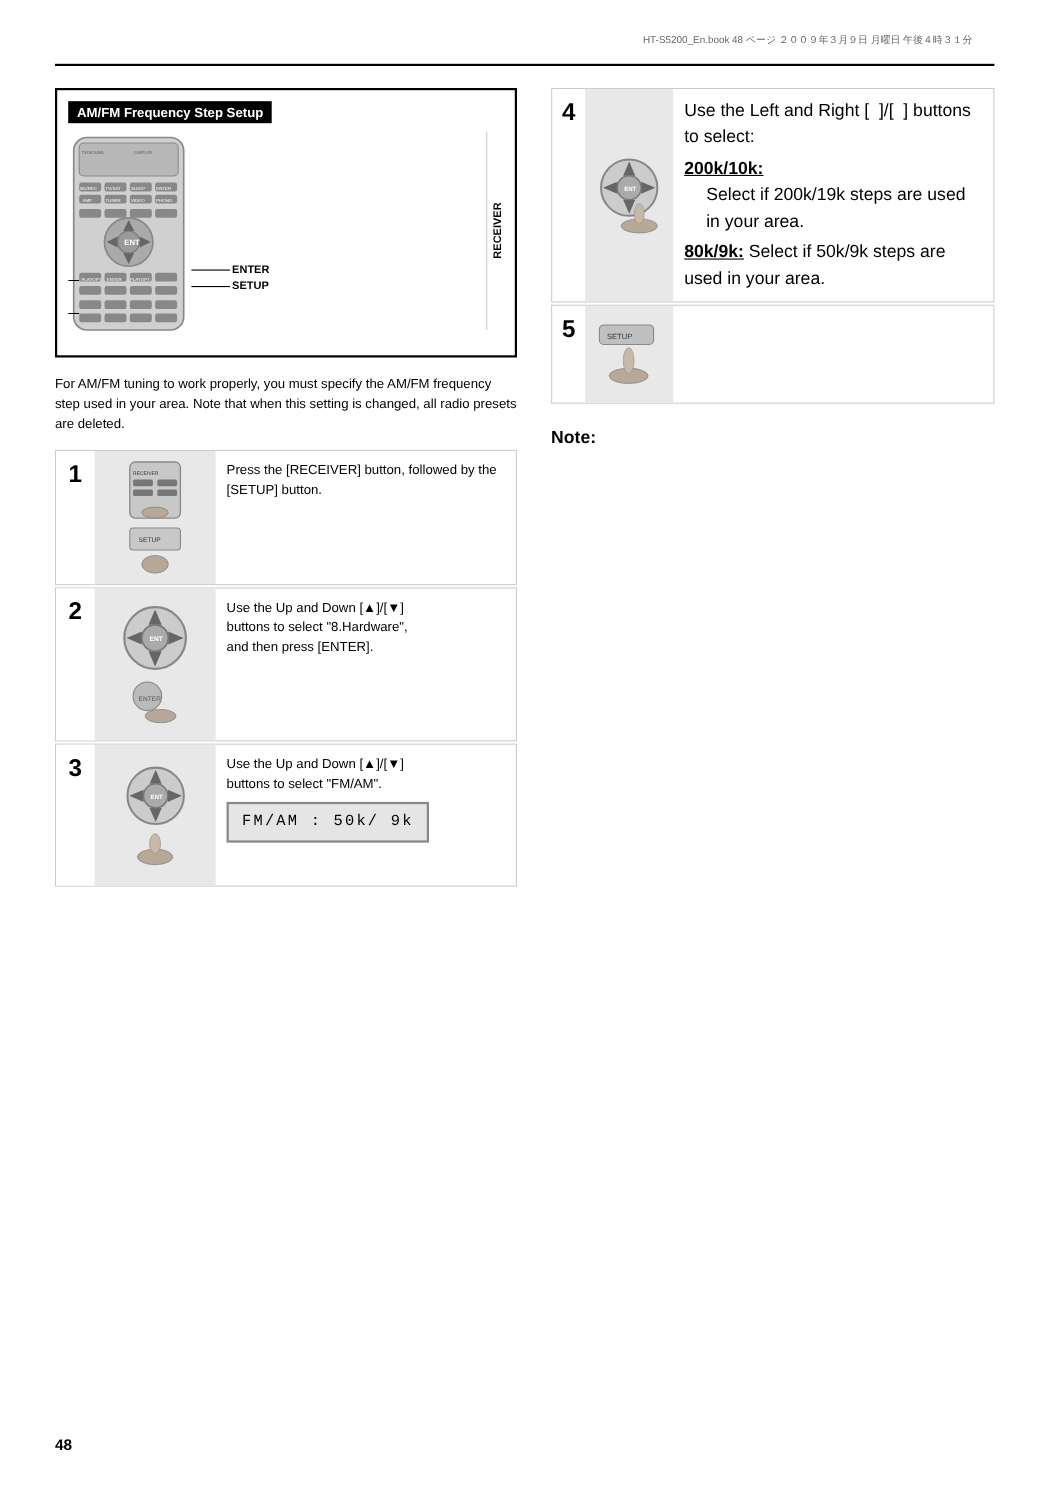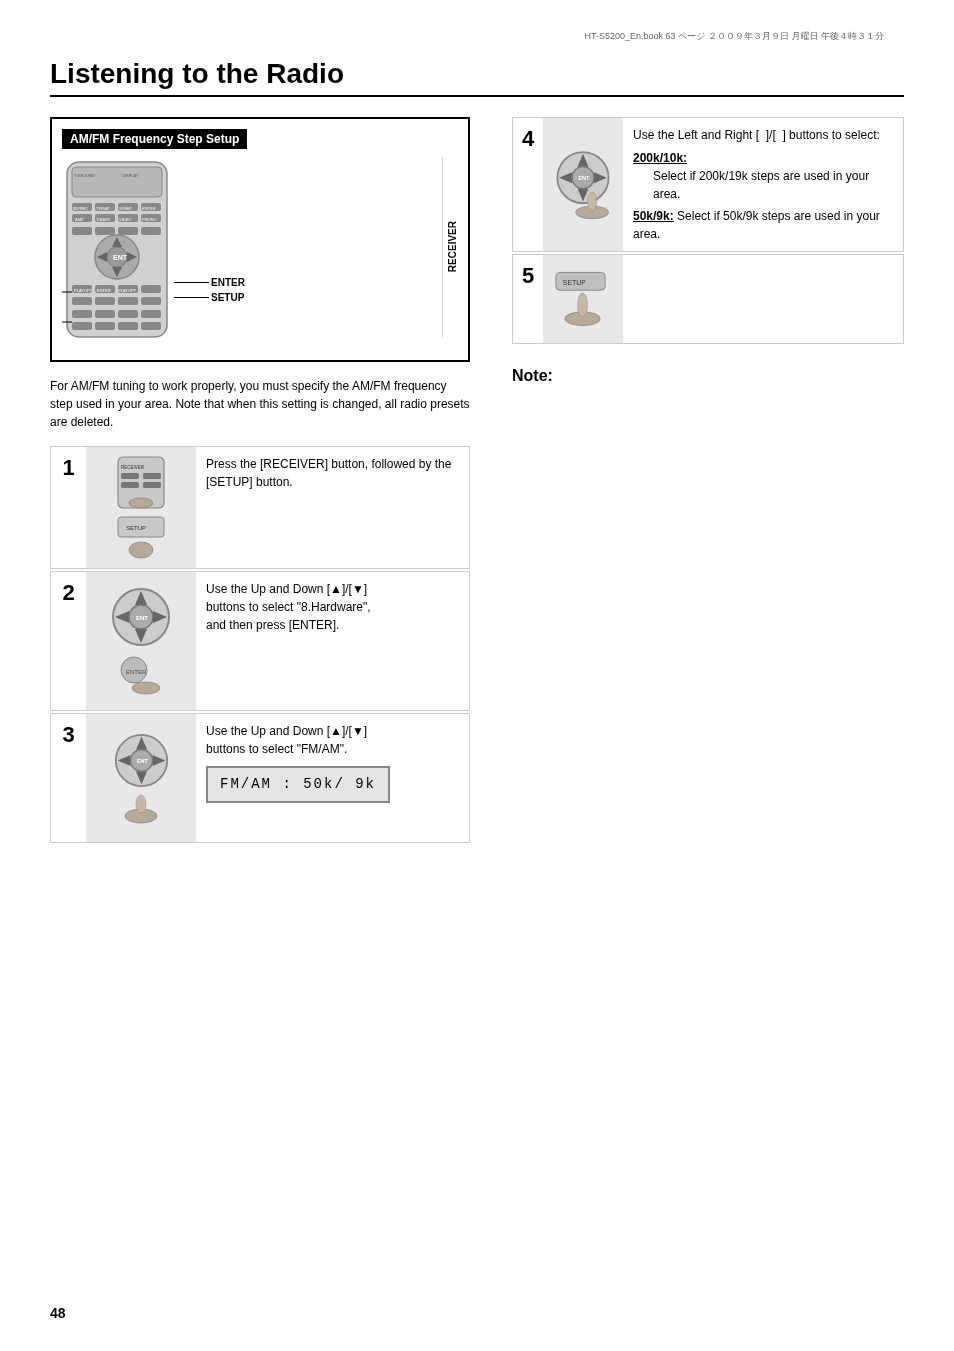--- a/index.html
+++ b/index.html
@@ -39,21 +39,21 @@
     }
     .title-divider {
       border: none;
       border-top: 2px solid #000;
       margin-bottom: 20px;
     }
 
     
     .main-layout {
       display: flex;
-      gap: 42px;
+      gap: 31px;
     }
     .left-col {
       width: 420px;
       flex-shrink: 0;
     }
     .right-col {
       flex: 1;
     }
 
     
@@ -163,21 +163,21 @@
       flex-shrink: 0;
       background: #e8e8e8;
       display: flex;
       align-items: center;
       justify-content: center;
       padding: 8px;
     }
     .right-step-text {
       flex: 1;
       padding: 8px 10px;
-      font-size: 12px;
+      font-size: 16px;
       line-height: 1.5;
     }
     .indent-text {
       padding-left: 20px;
       display: block;
     }
 
     
     .note-section {
       margin-top: 20px;
@@ -209,23 +209,22 @@
 </head>
 <body>
 
 <div style="position:absolute;top:20px;left:20px;font-size:18px;color:#aaa;line-height:1;">⊕</div>
 <div style="position:absolute;top:20px;right:20px;font-size:18px;color:#aaa;line-height:1;">⊕</div>
 <div style="position:absolute;bottom:20px;left:20px;font-size:18px;color:#aaa;line-height:1;">⊕</div>
 <div style="position:absolute;bottom:20px;right:20px;font-size:18px;color:#aaa;line-height:1;">⊕</div>
 
 <div class="page-container">
 
-  <div class="header-info">HT-S5200_En.book   63 ページ   ２００９年３月９日   月曜日   午後４時３１分</div>
-
-  <h1 class="page-title">Listening to the Radio</h1>
+  <div class="header-info">HT-S5200_En.book   48 ページ   ２００９年３月９日   月曜日   午後４時３１分</div>
+
   <hr class="title-divider">
 
   <div class="main-layout">
 
     <div class="left-col">
 
       <div class="amfm-box">
         <div class="amfm-title">AM/FM Frequency Step Setup</div>
 
         
@@ -423,21 +422,21 @@
             <ellipse cx="45" cy="56" rx="5" ry="10" fill="#c8b8a8" stroke="#888" stroke-width="0.5"></ellipse>
           </svg>
         </div>
         <div class="right-step-text">
           <div>Use the Left and Right [&nbsp;&nbsp;]/[&nbsp;&nbsp;] buttons to select:</div>
           <div style="margin-top:5px;">
             <b>200k/10k:</b><br>
             <span class="indent-text">Select if 200k/19k steps are used in your area.</span>
           </div>
           <div style="margin-top:4px;">
-            <b>50k/9k:</b>
+            <b>80k/9k:</b>
             <span>Select if 50k/9k steps are used in your area.</span>
           </div>
         </div>
       </div>
 
       <div class="right-step-box" style="border:1px solid #ccc;margin-bottom:15px;">
         <div class="right-step-num">5</div>
         <div class="right-step-img">
           <svg width="65" height="65" viewBox="0 0 65 65">
 

